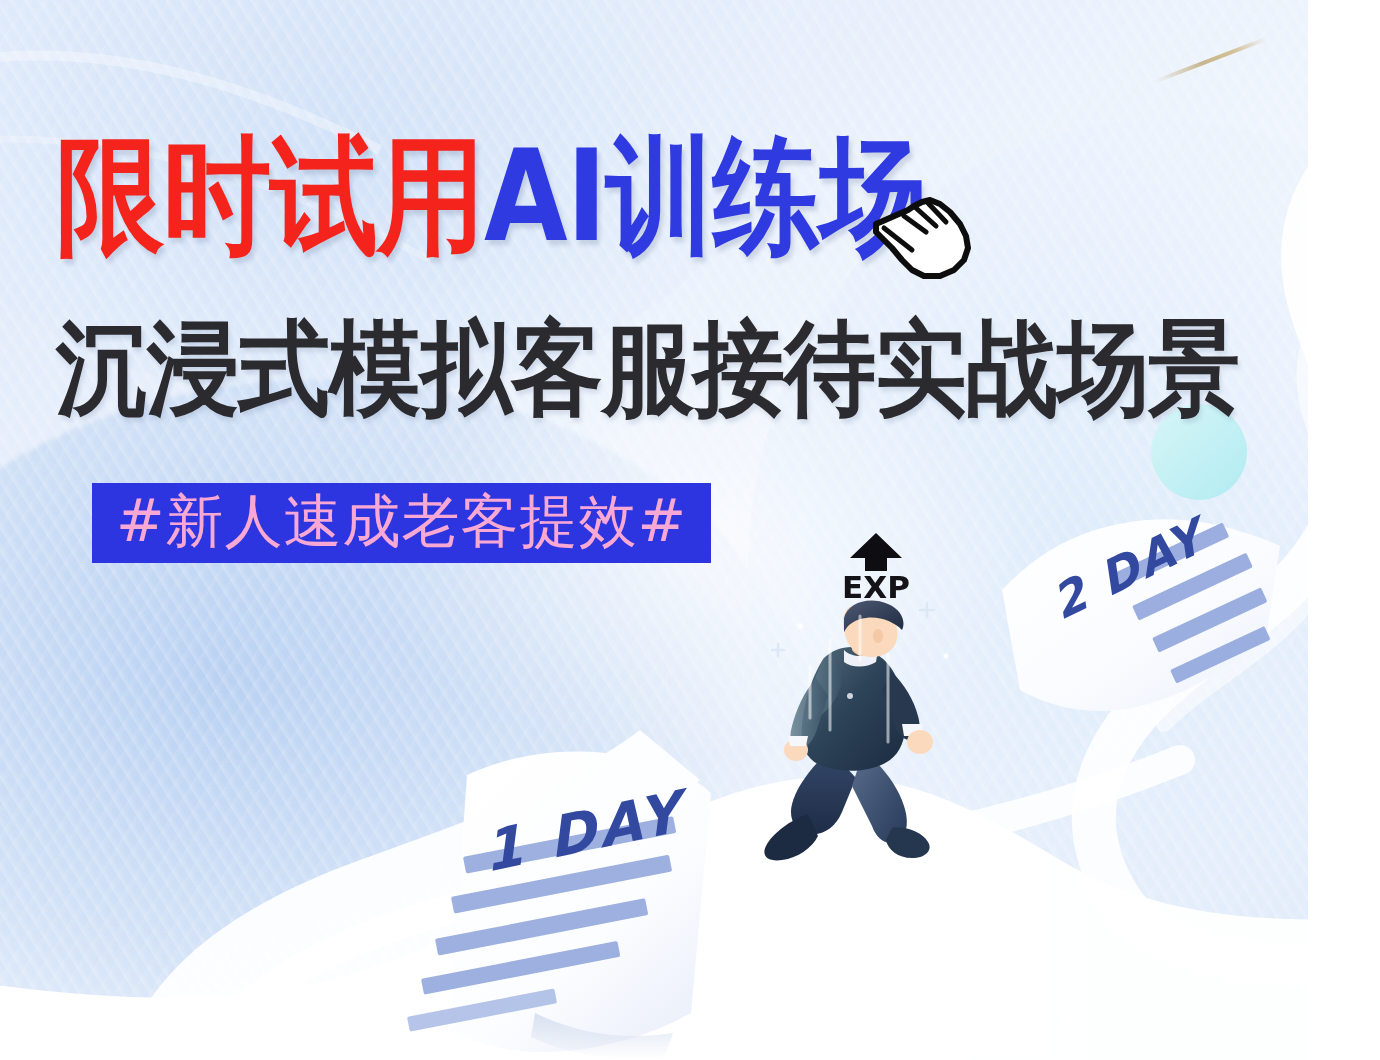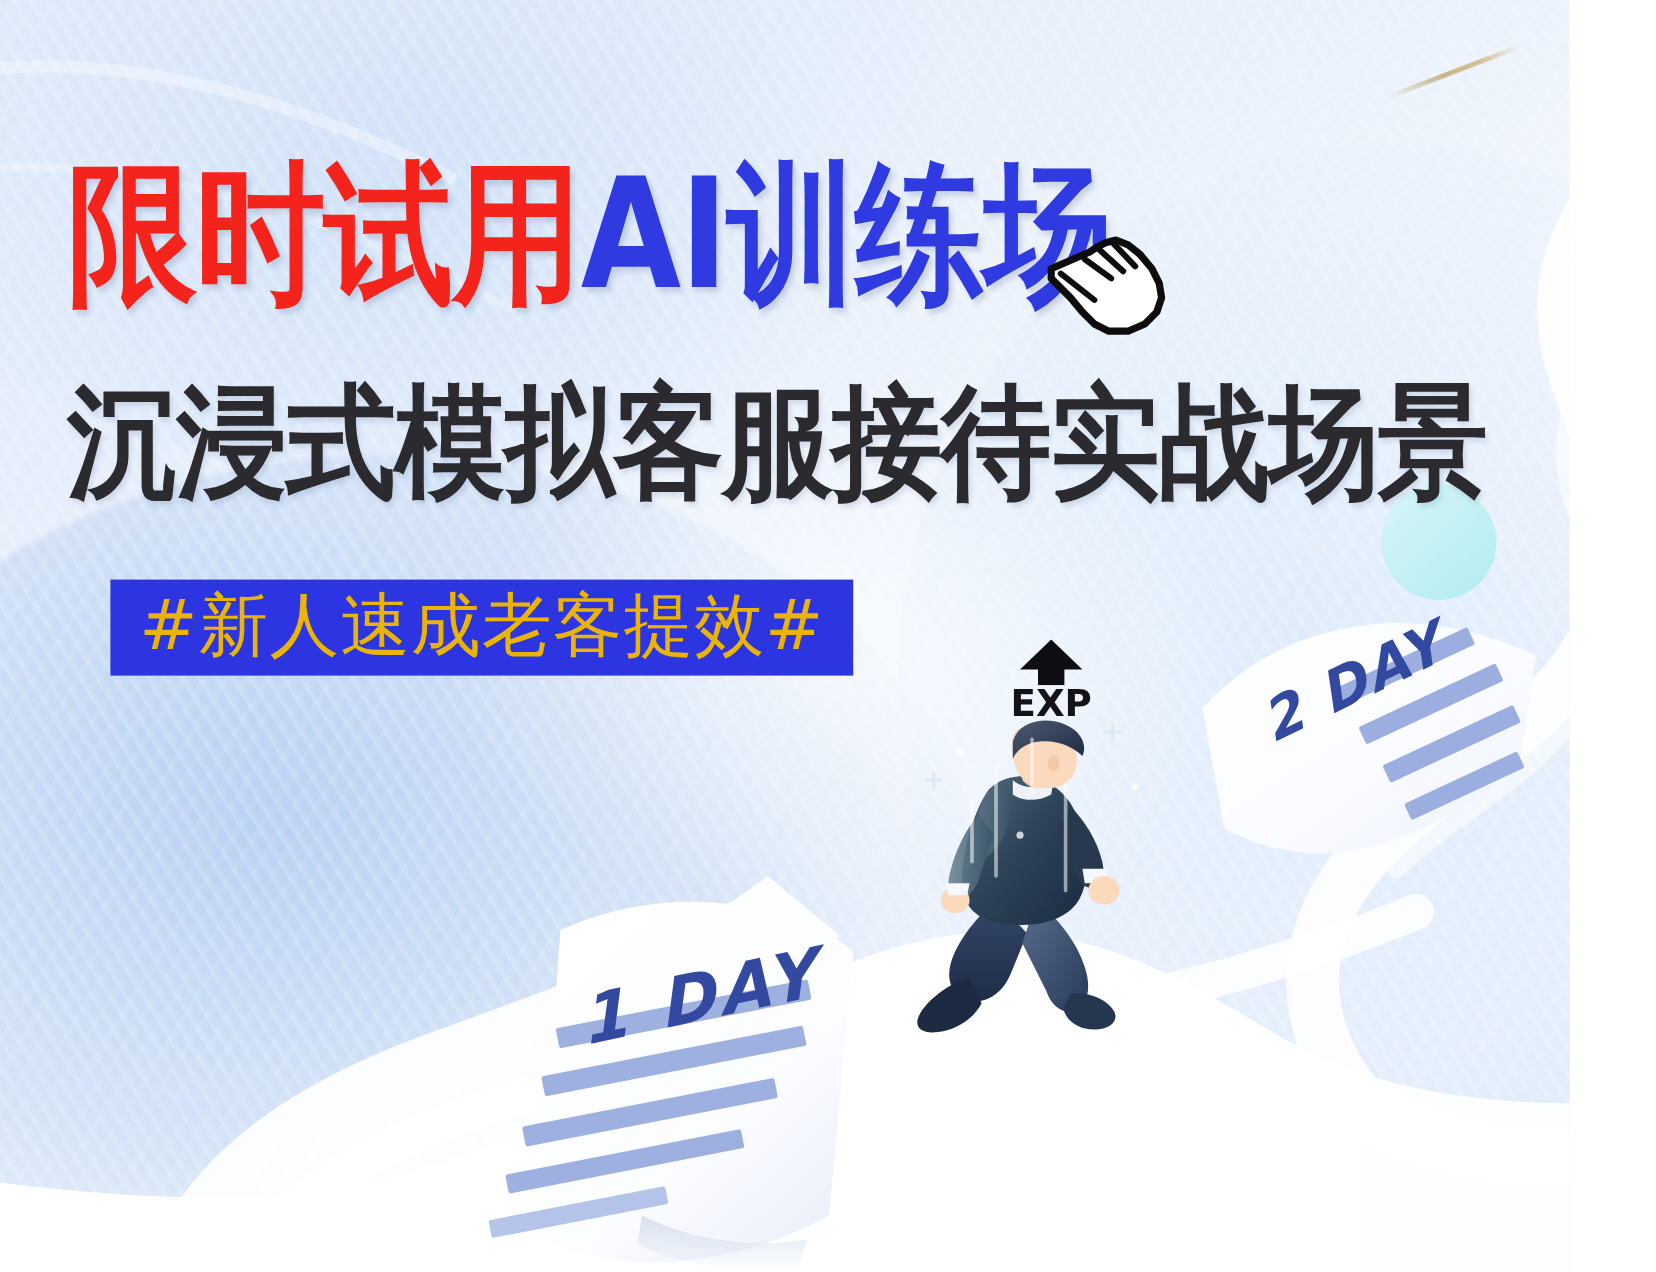--- a/index.html
+++ b/index.html
@@ -176,21 +176,21 @@
     text-shadow: 2px 3px 4px rgba(90,110,150,0.18);
   }
 
   
   .tag-badge {
     position: absolute;
     left: 92px;
     top: 483px;
     padding: 9px 24px 13px 24px;
     background: #2c35e0;
-    color: #eab308;
+    color: #f9a8d4;
     font-size: 58px;
     line-height: 1;
     font-weight: 500;
     letter-spacing: 1px;
     white-space: nowrap;
     font-family: "DejaVu Sans", "Liberation Sans", sans-serif;
   }
 
   
   .exp-block {

